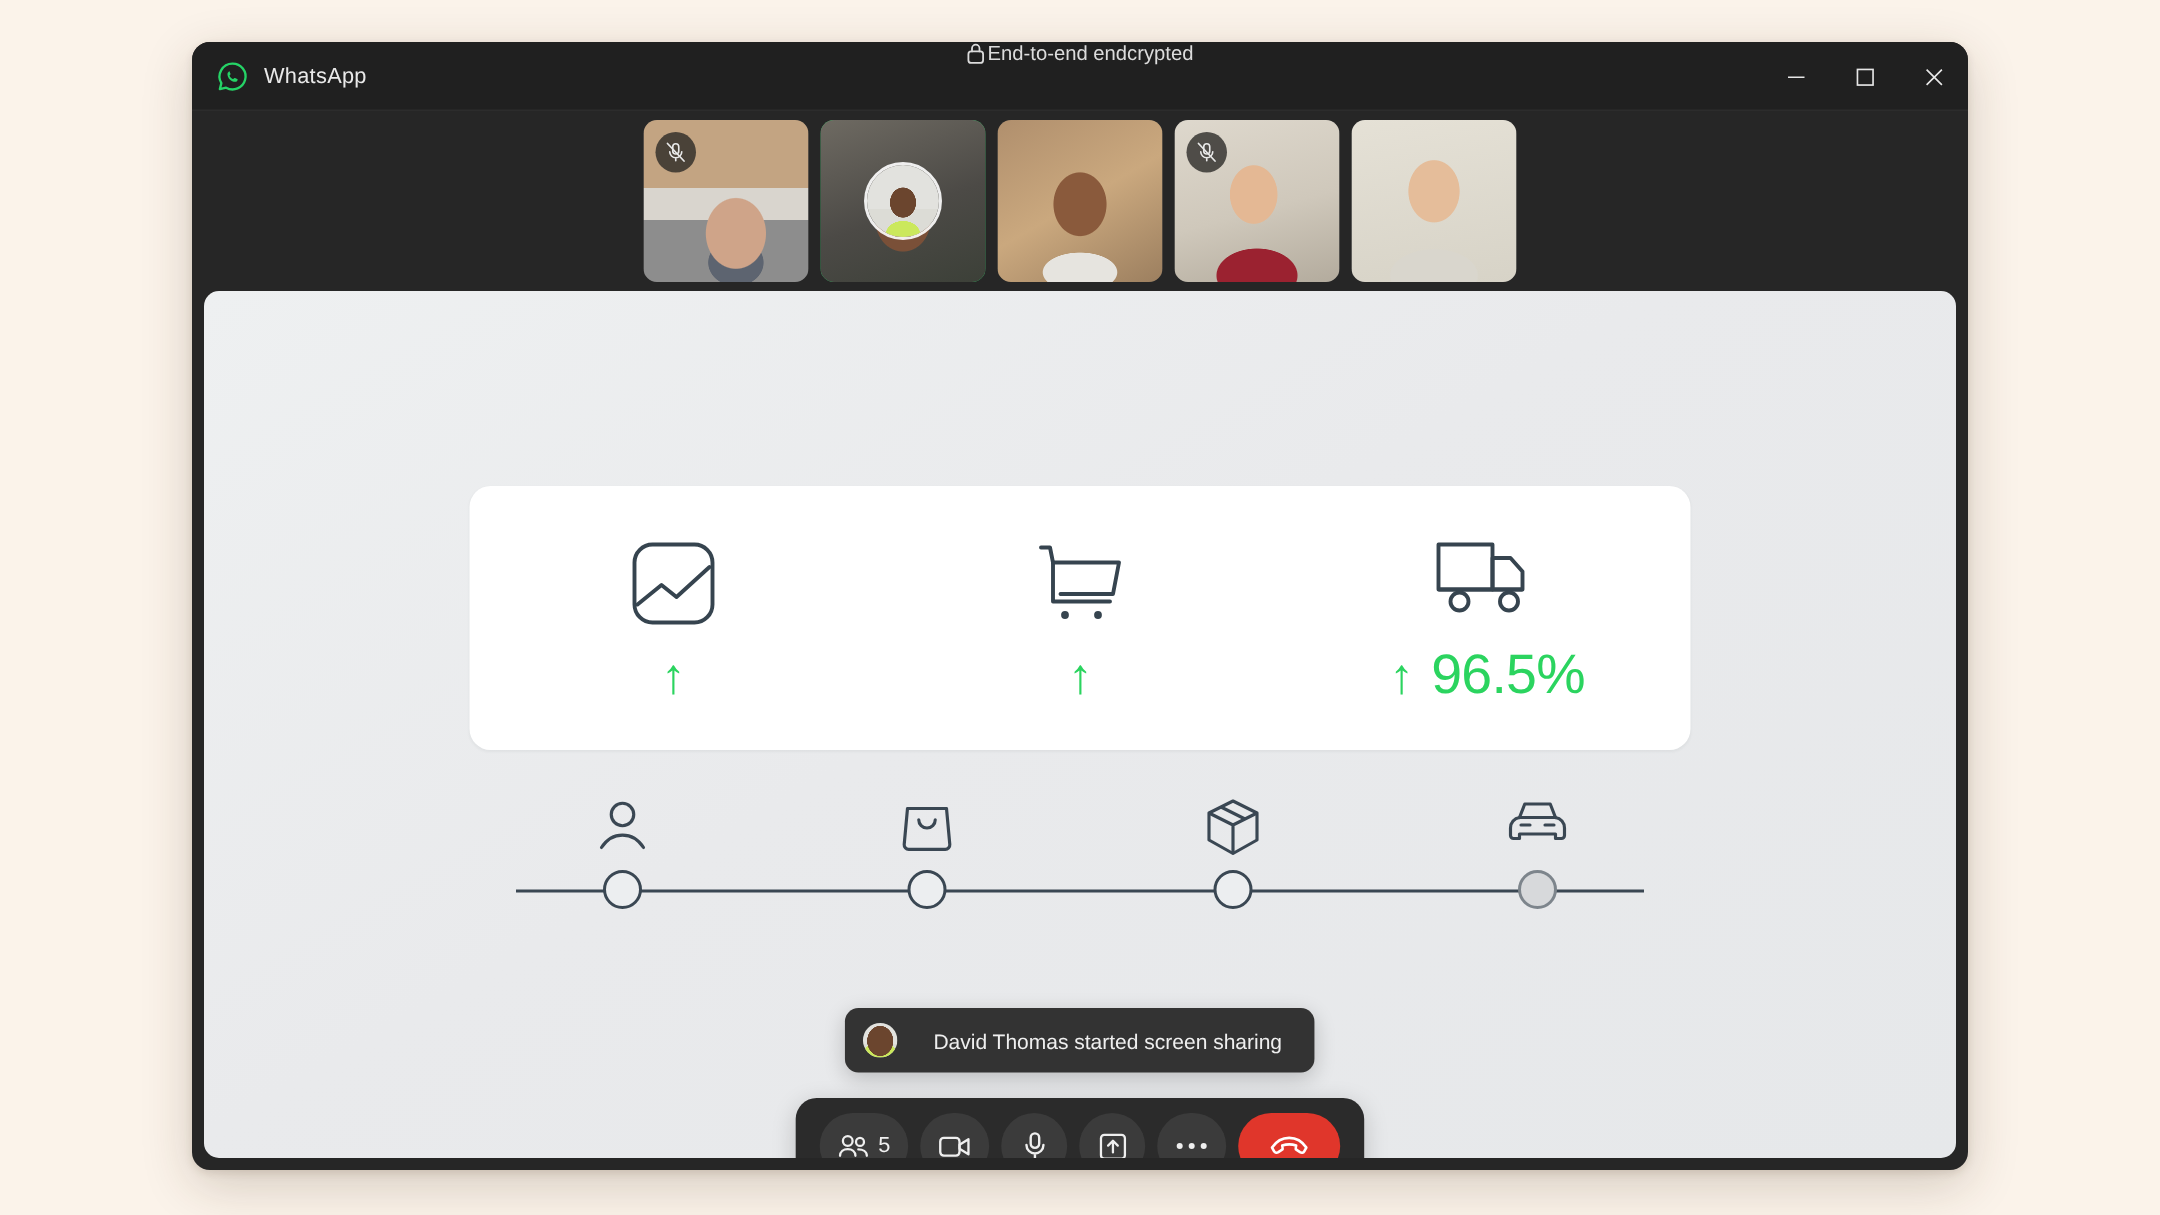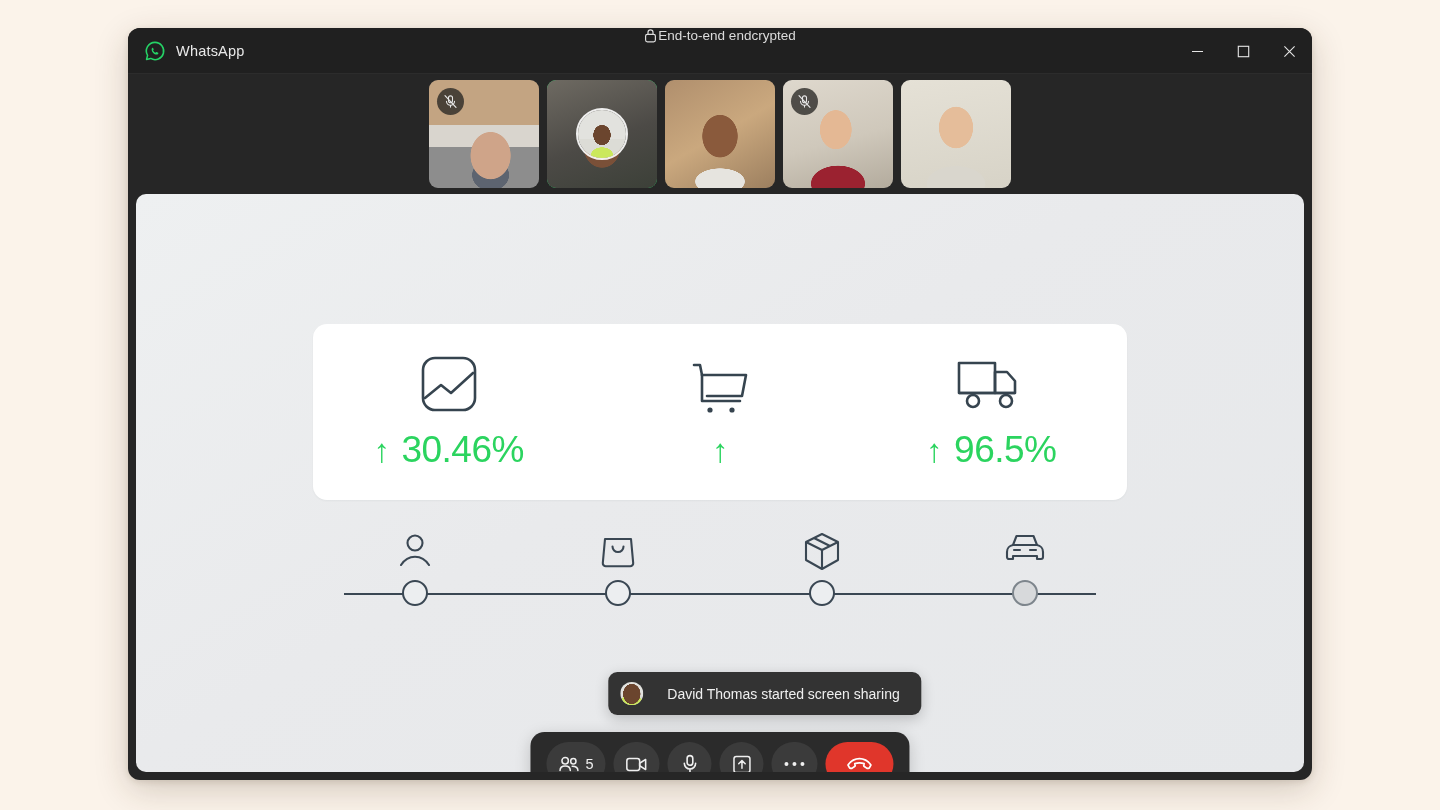--- a/index.html
+++ b/index.html
@@ -149,21 +149,20 @@
   
   .toast {
     position: absolute;
     left: 50%; transform: translateX(-50%);
     top: 478px;
     display: flex; align-items: center; gap: 24px;
     background: #333333;
     border-radius: 9px;
     padding: 10px 22px 10px 12px;
     box-shadow: 0 4px 14px rgba(0,0,0,.20);
-    margin-left: 45px;
   }
   .toast .tavatar {
     width: 23px; height: 23px; border-radius: 50%;
     overflow: hidden; position: relative; flex: none;
   }
   .toast .tavatar .photo { position: absolute; inset: 0; }
   .toast .ttext { color: #efefef; font-size: 14px; white-space: nowrap; }
 
   
   .controlbar {
@@ -306,21 +305,20 @@
 
       <div class="metric">
         <div class="ico">
           <svg width="60" height="60" viewBox="0 0 60 60" fill="none">
             <rect x="4" y="4" width="52" height="52" rx="12" stroke="#36444f" stroke-width="2.6"></rect>
             <path d="M6 44 22 31l10 8 22-20" stroke="#36444f" stroke-width="2.6" stroke-linecap="round" stroke-linejoin="round"></path>
           </svg>
         </div>
         <div class="val">
           <span class="arrow">↑</span>
-          <span>30.46%</span>
         </div>
       </div>
 
       <div class="metric">
         <div class="ico">
           <svg width="62" height="58" viewBox="0 0 62 58" fill="none" stroke="#36444f" stroke-width="2.6" stroke-linecap="round" stroke-linejoin="round">
             <path d="M5 5h6l2 10"></path>
             <path d="M13 15h44l-4 21H18"></path>
             <path d="M13 15v26h38"></path>
             <circle cx="21" cy="50" r="2.6" fill="#36444f" stroke="none"></circle>

